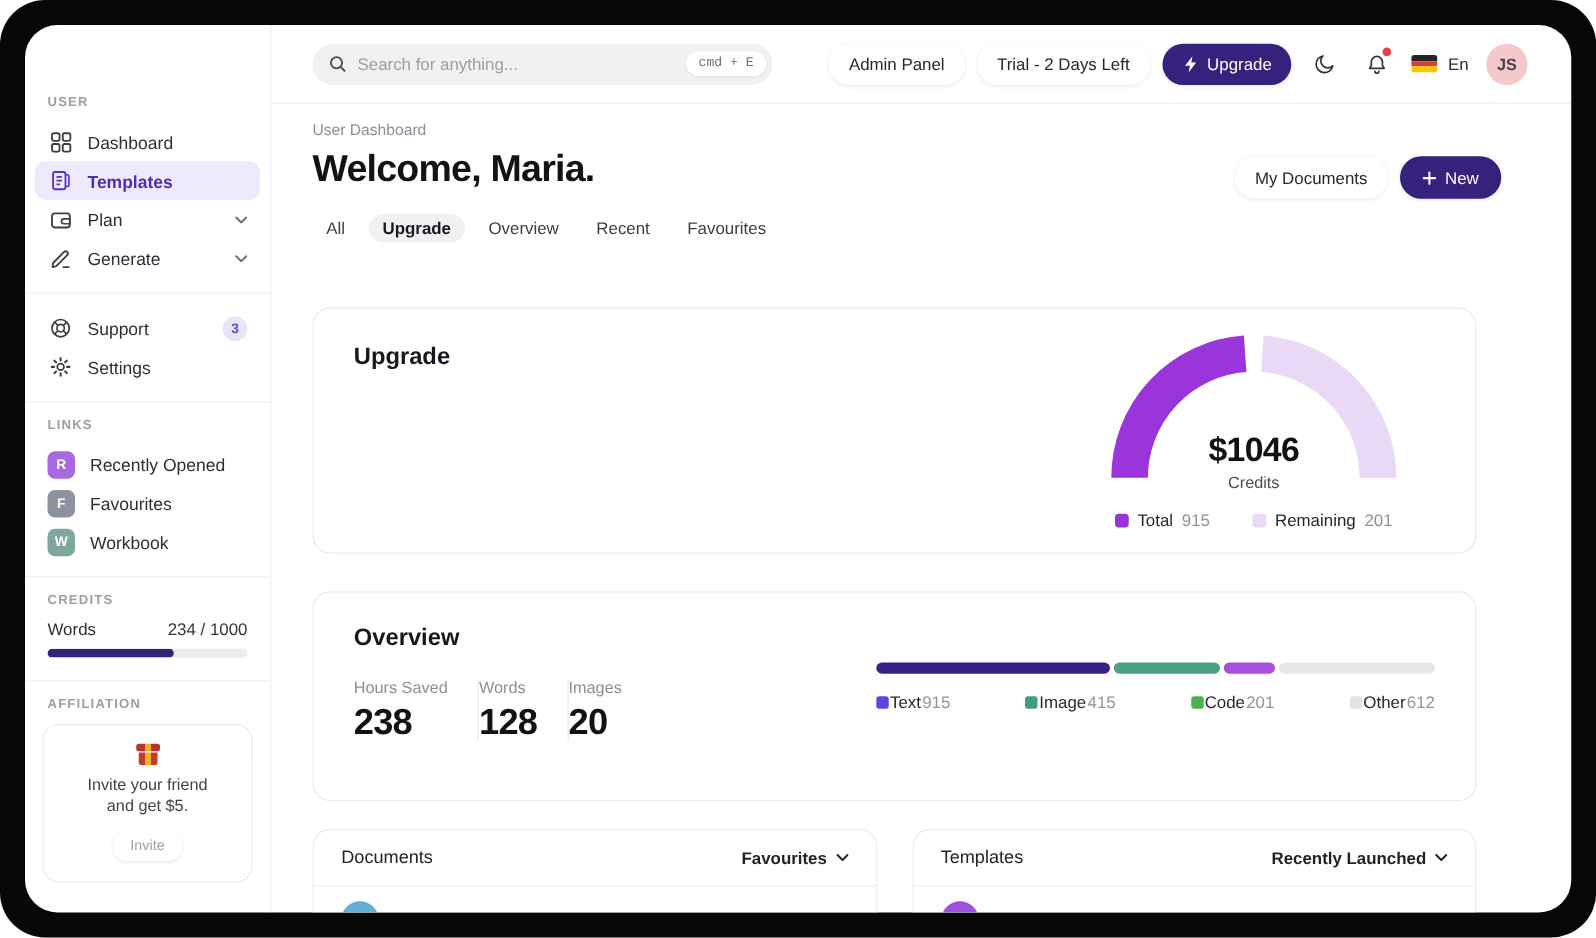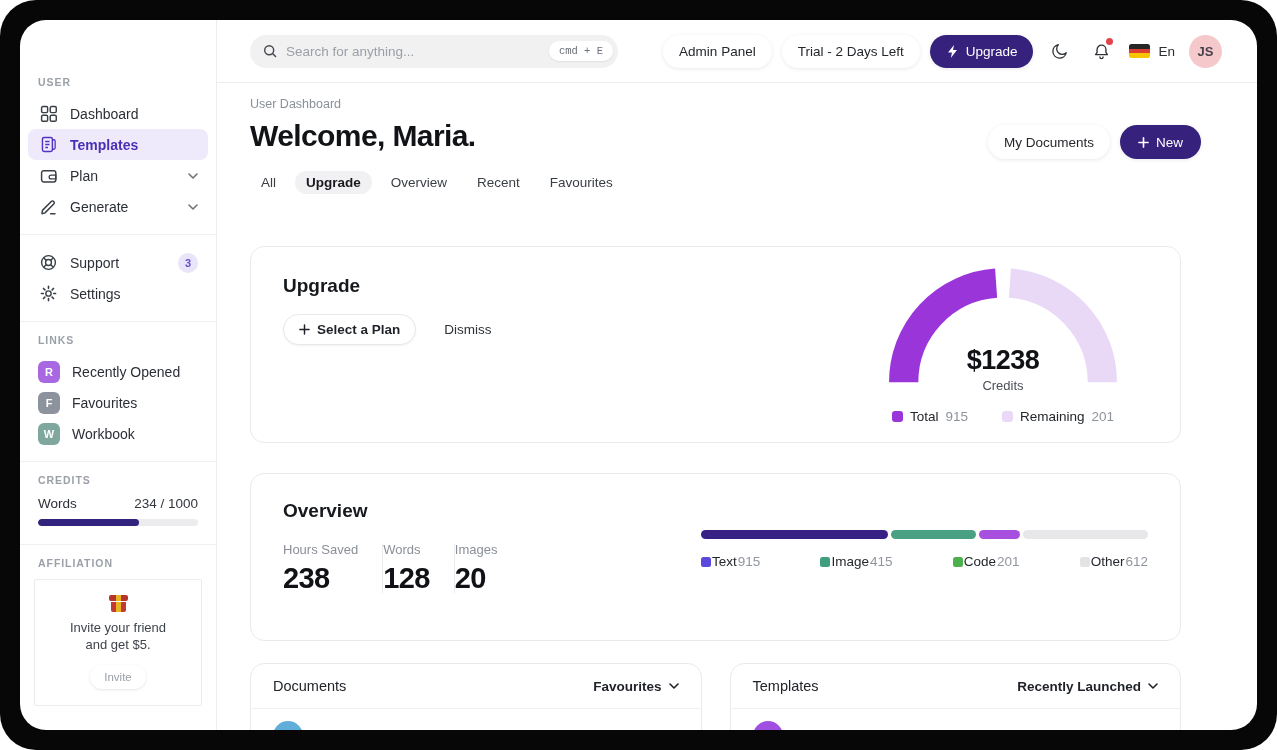--- a/index.html
+++ b/index.html
@@ -16,21 +16,21 @@
   .nav-item.active .nicon { color:#5134c2; }
   .nav-item .grow { flex:1; }
   .chev { color:#6d727b; display:flex; }
   .badge { background:#e9e4f9; color:#6450cc; font-size:11px; font-weight:600; min-width:20px; height:20px; border-radius:10px; display:flex; align-items:center; justify-content:center; }
   .side-div { height:1px; background:#eef0f2; margin:12px 0; }
   .link-sq { width:22px; height:22px; border-radius:6px; color:#fff; font-size:11px; font-weight:600; display:flex; align-items:center; justify-content:center; }
   .credits-row { display:flex; justify-content:space-between; align-items:center; margin:2px 18px 8px; font-size:13.5px; color:#2b2f36; }
   .credits-row .val { color:#32363d; }
   .credit-track { height:7px; background:#ececee; border-radius:4px; margin:0 18px; overflow:hidden; }
   .credit-fill { height:100%; border-radius:4px; }
-  .aff-card { border:1px solid #ececf0; border-radius:2px; margin:8px 14px 0; padding:15px 7px 16px; text-align:center; }
+  .aff-card { border:1px solid #ececf0; border-radius:13px; margin:8px 14px 0; padding:15px 7px 16px; text-align:center; }
   .gift { width:19px; height:17px; margin:0 auto 8px; }
   .gift-lid { width:19px; height:6px; border-radius:2px; background:linear-gradient(90deg,#b7342c 0 38%,#e8b41f 38% 62%,#b7342c 62%); }
   .gift-box { width:15px; height:10px; margin:1px auto 0; border-radius:0 0 2px 2px; background:linear-gradient(90deg,#c23a30 0 36%,#e8b41f 36% 64%,#c23a30 64%); }
   .aff-text { font-size:13px; line-height:1.3; color:#3f444b; }
   .invite-btn { margin-top:11px; display:inline-flex; align-items:center; height:24px; padding:0 14px; border-radius:12px; background:#fff; box-shadow:0 1px 3px rgba(0,0,0,.10); font-size:11.5px; color:#9aa0a8; cursor:pointer; }
 
   
   .main { flex:1; min-width:0; display:flex; flex-direction:column; }
   .topbar { height:63px; flex-shrink:0; border-bottom:1px solid #ecedf0; display:flex; align-items:center; padding:0 35px 0 33px; gap:10px; }
   .search { width:368px; height:33px; border-radius:17px; background:#f1f1f2; display:flex; align-items:center; padding:0 5px 0 12px; gap:8px; }
@@ -294,38 +294,29 @@
       <div class="tabs">
         <div class="tab">All</div>
         <div class="tab active">Upgrade</div>
         <div class="tab">Overview</div>
         <div class="tab">Recent</div>
         <div class="tab">Favourites</div>
       </div>
 
       <section class="card upgrade-card">
         <h2 class="card-title">Upgrade</h2>
-        <div class="upg-actions">
-          <button class="btn-outline">
-            <svg width="11" height="11" viewBox="0 0 12 12">
-                  <path d="M6 1v10M1 6h10" stroke="#1f2228" stroke-width="1.6" stroke-linecap="round"></path>
-                </svg>
-            <span>Select a Plan</span>
-          </button>
-          <span class="btn-text">Dismiss</span>
-        </div>
 
         <div class="gauge-wrap">
           <div class="gauge-box">
             <svg width="230" height="130" viewBox="0 0 220 124">
               <path d="M 15 110 A 95 95 0 0 1 103.4 15.2" fill="none" stroke-width="28" stroke="#9a35d9"></path>
               <path d="M 116.6 15.2 A 95 95 0 0 1 205 110" fill="none" stroke-width="28" stroke="#e9d9f7"></path>
             </svg>
             <div class="gauge-center">
-              <div class="gauge-value">$1238</div>
+              <div class="gauge-value">$1046</div>
               <div class="gauge-label">Credits</div>
             </div>
           </div>
           <div class="gauge-legend">
             <span class="leg-item">
               <span class="leg-sq" style="background: rgb(154, 53, 217);"></span>
               <span>Total</span>
               <span class="leg-val">915</span>
             </span>
             <span class="leg-item">

